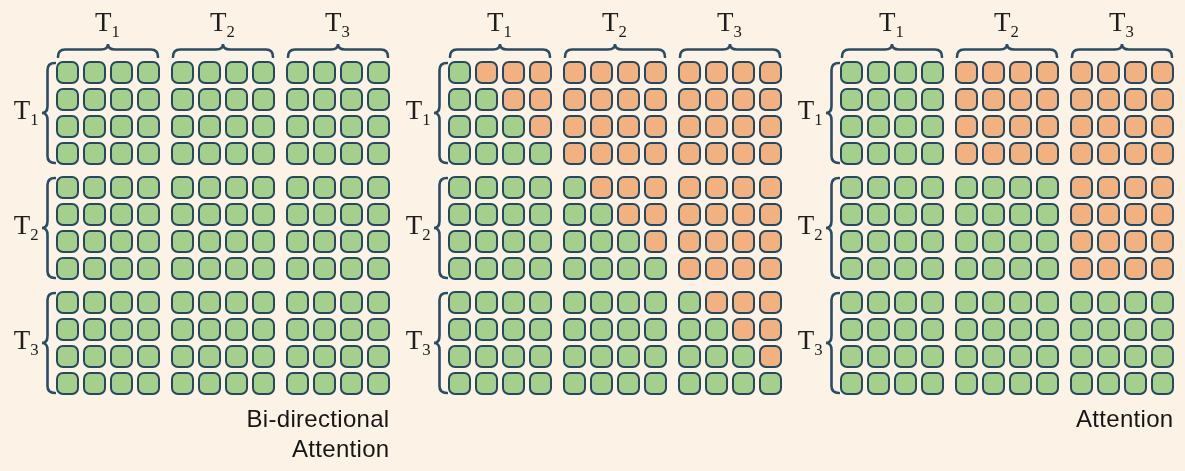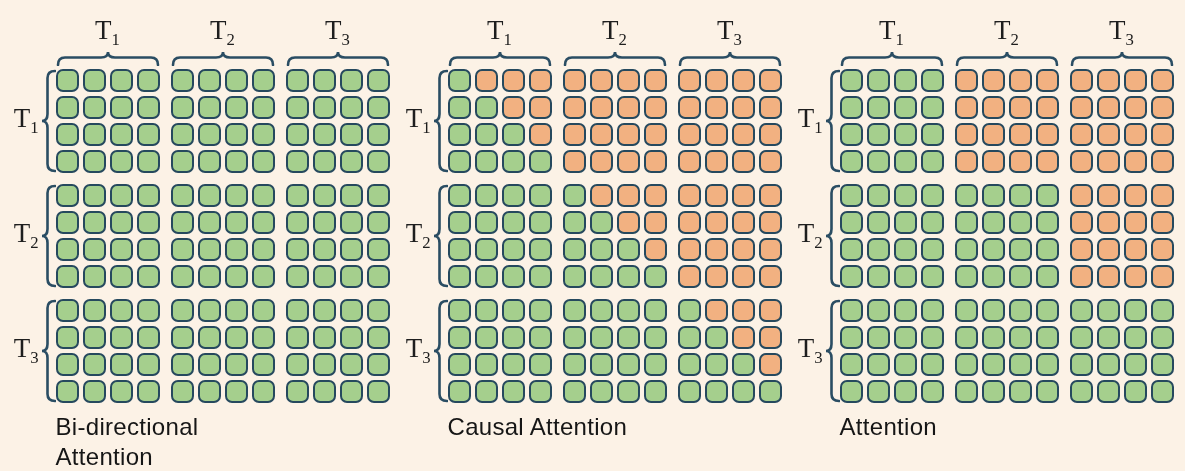--- a/index.html
+++ b/index.html
@@ -14,21 +14,21 @@
   *{margin:0;padding:0;box-sizing:border-box;}
   html,body{width:1185px;height:471px;overflow:hidden;}
   body{
     background:var(--bg);
     font-family:"Liberation Sans",sans-serif;
   }
   .figure{
     display:flex;
     justify-content:center;
     gap:10px;
-    padding:14px 8px 0 8px;
+    padding:6px 8px 0 8px;
   }
   .panel{width:382px;flex:0 0 auto;}
   .panel-top{margin-left:46px;width:334px;}
   .col-labels{
     display:flex;gap:11px;height:36px;align-items:flex-end;
   }
   .glabel{
     width:104px;text-align:center;
     font-family:"Liberation Serif","DejaVu Serif",serif;
     font-size:27px;color:var(--label-color);line-height:1;
@@ -54,21 +54,21 @@
   .cell{
     width:23px;height:23px;flex:0 0 auto;
     border:2.5px solid var(--cell-border);
     border-radius:7px;
   }
   .cell.group-start-col{margin-left:7px;}
   .cell.attended{background:var(--attended);}
   .cell.masked{background:var(--masked);}
   .caption{
     margin-left:46px;width:334px;margin-top:9px;
-    text-align:left;color:var(--caption-color);
+    text-align:right;color:var(--caption-color);
     font-size:24px;line-height:30px;letter-spacing:0.3px;
   }
 </style>
 </head>
 <body>
 
 <div class="figure">
 
   <div class="panel">
     <div class="panel-top">
@@ -491,24 +491,20 @@
             <div class="cell attended"></div>
             <div class="cell attended"></div>
             <div class="cell attended"></div>
             <div class="cell attended group-start-col"></div>
             <div class="cell attended"></div>
             <div class="cell attended"></div>
             <div class="cell attended"></div>
           </div>
         </div>
     </div>
-    <div class="caption">
-      <div>Causal Attention</div>
-      <div></div>
-    </div>
   </div>
 
   <div class="panel">
     <div class="panel-top">
       <div class="col-labels">
         <div class="glabel"><span>T</span><sub>1</sub></div>
         <div class="glabel"><span>T</span><sub>2</sub></div>
         <div class="glabel"><span>T</span><sub>3</sub></div>
       </div>
       <div class="col-brackets">

